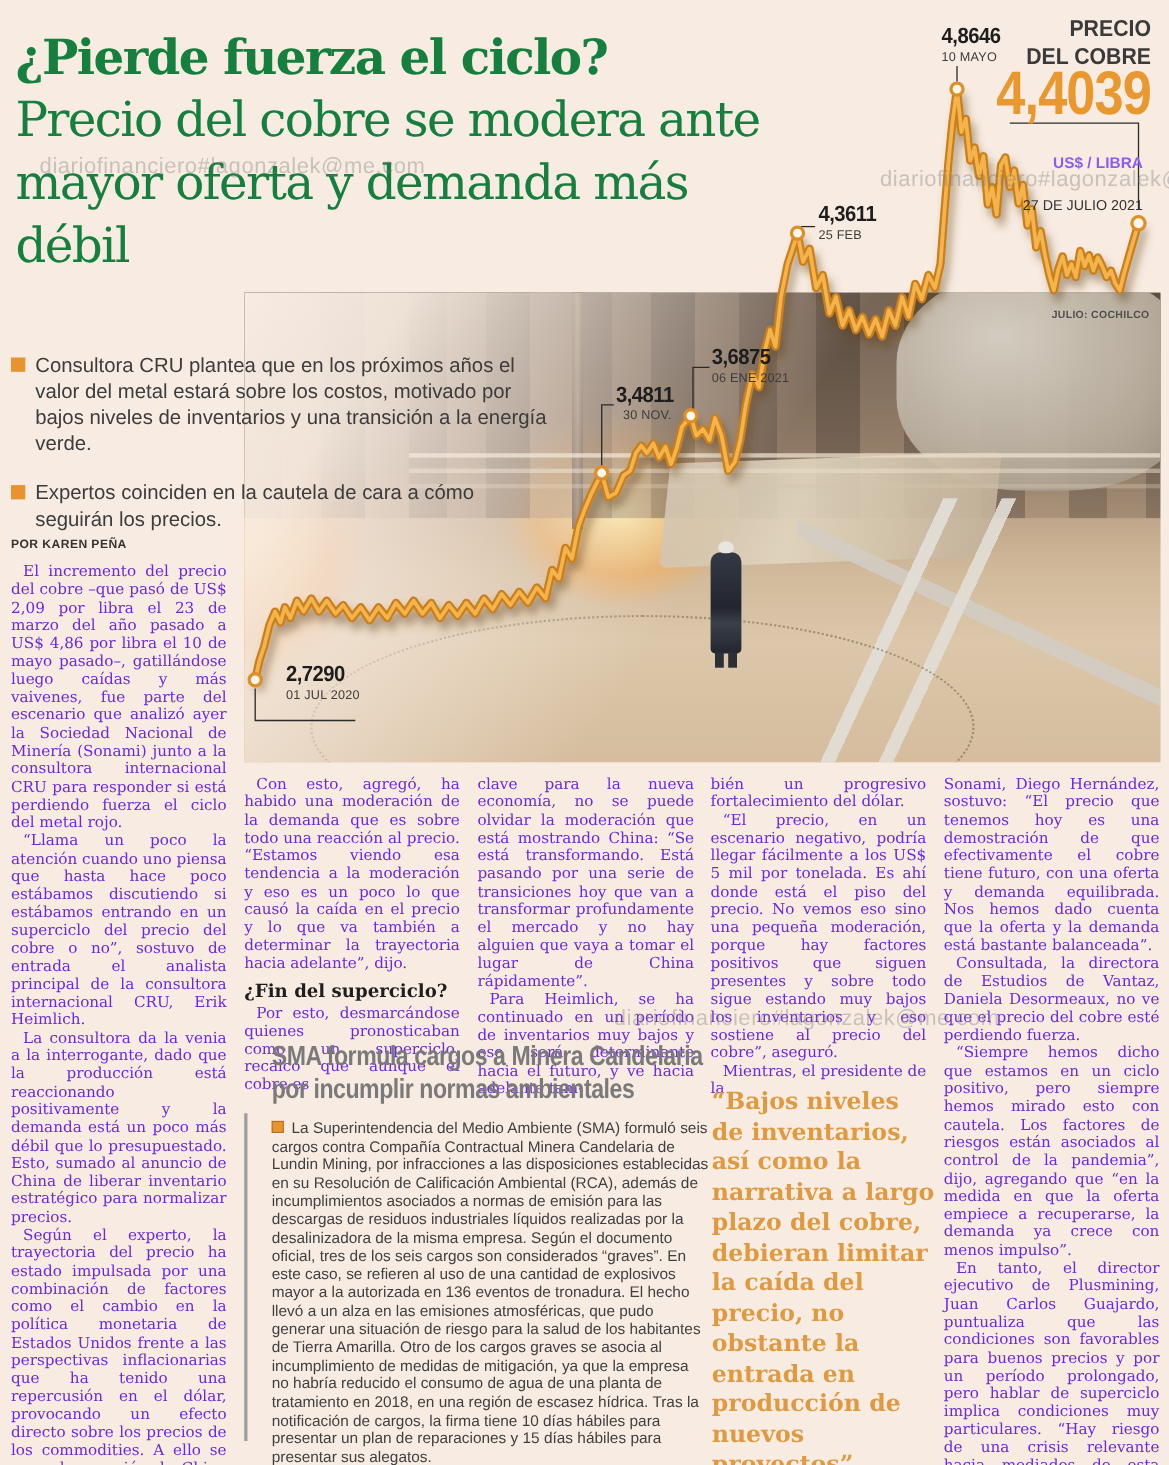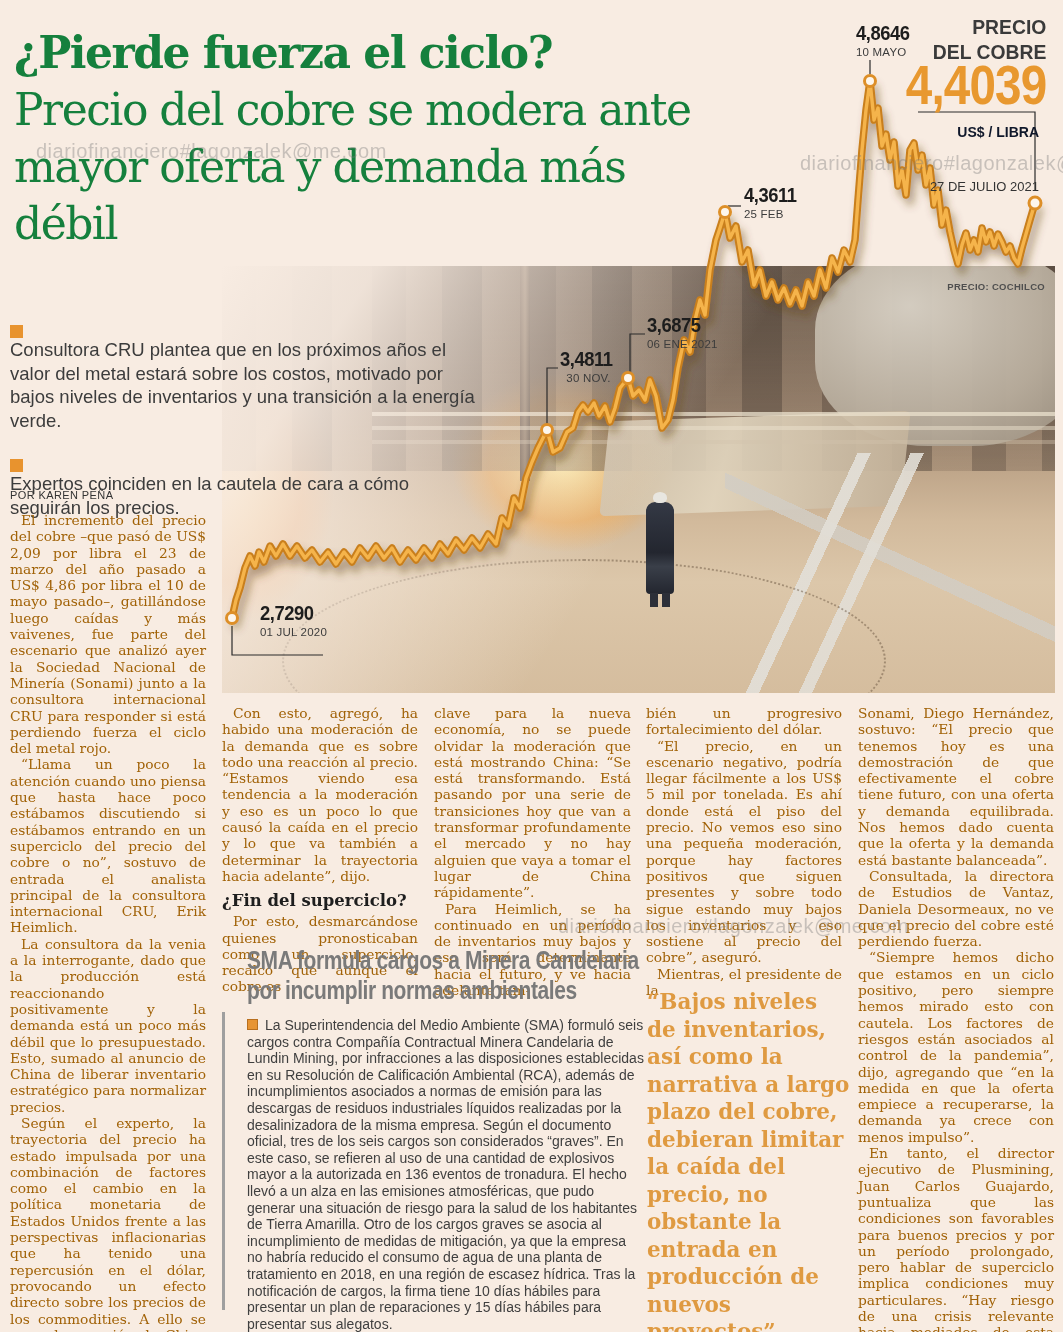--- a/index.html
+++ b/index.html
@@ -56,40 +56,40 @@
   .chart-label{position:absolute;z-index:4;font-family:"Liberation Sans",sans-serif;}
   .chart-label .val{font-weight:700;font-size:20px;color:#1d1d1d;letter-spacing:-.5px;
         display:inline-block;transform:scaleX(.92);transform-origin:left;}
   .chart-label .dat{font-size:11.5px;color:#3c3c3c;letter-spacing:.2px;margin-top:1px;}
   .price-head{position:absolute;right:17px;top:14px;z-index:4;text-align:right;
         font-family:"Liberation Sans",sans-serif;font-weight:700;font-size:21px;line-height:25px;
         color:#3a3a3a;transform:scaleX(.92);transform-origin:right;}
   .price-big{position:absolute;right:17px;top:52px;z-index:4;text-align:right;
         font-family:"Liberation Sans",sans-serif;font-weight:700;font-size:56px;color:#e8982f;
         letter-spacing:-1px;transform:scaleX(.85);transform-origin:right;}
-  .price-unit{position:absolute;right:24px;top:124px;z-index:4;text-align:right;
-        font-family:"Liberation Sans",sans-serif;font-weight:700;font-size:14px;color:#0f172a;}
+  .price-unit{position:absolute;right:24px;top:140px;z-index:4;text-align:right;
+        font-family:"Liberation Sans",sans-serif;font-weight:700;font-size:14px;color:#8b5cf6;}
   .price-date{position:absolute;right:24px;top:143px;z-index:4;text-align:right;
         font-family:"Liberation Sans",sans-serif;font-size:13px;color:#333;margin-top:36px;}
   .source{position:absolute;right:18px;top:281px;z-index:4;font-family:"Liberation Sans",sans-serif;
         font-weight:700;font-size:9.5px;letter-spacing:.3px;color:#4f4f4f;}
 
   
   .bullets{position:absolute;left:10px;top:320px;width:505px;z-index:5;
         font-family:"Liberation Sans",sans-serif;font-size:18.5px;line-height:23.5px;
         font-weight:500;color:#3c3c3c;}
-  .bullet{display:flex;margin-bottom:22px;flex-direction:column;}
+  .bullet{display:flex;margin-bottom:22px;}
   .bullet .sq{flex:0 0 13px;width:13px;height:13px;background:#e8932e;margin:5px 9px 0 0;}
   .bullet .btxt{width:470px;}
   .byline{position:absolute;left:10px;top:489px;z-index:5;font-family:"Liberation Sans",sans-serif;
-        font-weight:400;font-size:11px;letter-spacing:.4px;color:#333;}
+        font-weight:700;font-size:11px;letter-spacing:.4px;color:#333;}
 
   
   .col{position:absolute;width:196px;z-index:5;}
-  .col p{margin:0;font-size:13.8px;line-height:16.3px;text-align:justify;text-indent:11px;color:#a16207;}
+  .col p{margin:0;font-size:13.8px;line-height:16.3px;text-align:justify;text-indent:11px;color:#6d28d9;}
   .col p.noindent{text-indent:0;}
   .col1{left:10px;top:512px;}
   .col2{left:222px;top:705px;}
   .col3{left:434px;top:705px;width:197px;}
   .col4{left:646px;top:705px;}
   .col5{left:858px;top:705px;}
   .subhead{font-weight:700;font-size:16.5px;margin:7px 0 3px;color:#1e1e1e;}
 
   
   .vrule{position:absolute;left:222px;top:1012px;width:3px;height:298px;background:#9f9f9f;z-index:5;}
@@ -183,21 +183,21 @@
     <div class="dat">10 MAYO</div>
   </div>
 
   <div class="price-head">
     <div>PRECIO</div>
     <div>DEL COBRE</div>
   </div>
   <div class="price-big">4,4039</div>
   <div class="price-unit">US$ / LIBRA</div>
   <div class="price-date">27 DE JULIO 2021</div>
-  <div class="source">PRECIO: COCHILCO</div>
+  <div class="source">JULIO: COCHILCO</div>
 
   <div class="bullets">
     <div class="bullet">
       <span class="sq"></span>
       <span class="btxt">Consultora CRU plantea que en los próximos años el valor del metal estará sobre los costos, motivado por bajos niveles de inventarios y una transición a la energía verde.</span>
     </div>
     <div class="bullet">
       <span class="sq"></span>
       <span class="btxt">Expertos coinciden en la cautela de cara a cómo seguirán los precios.</span>
     </div>

